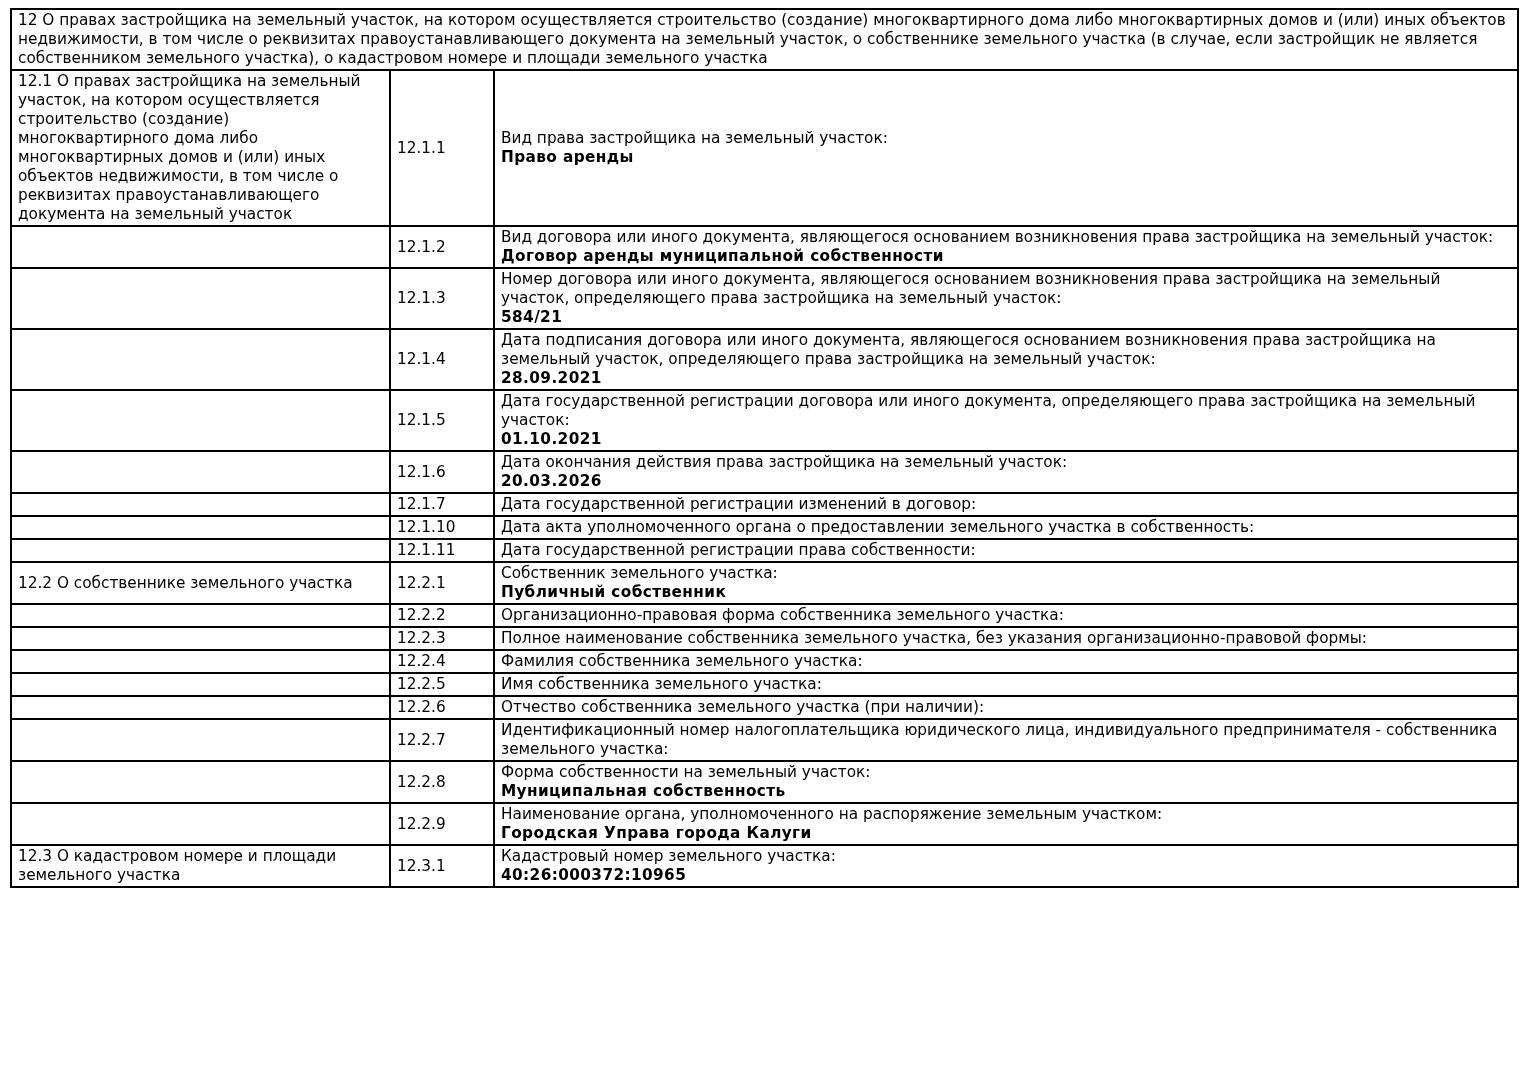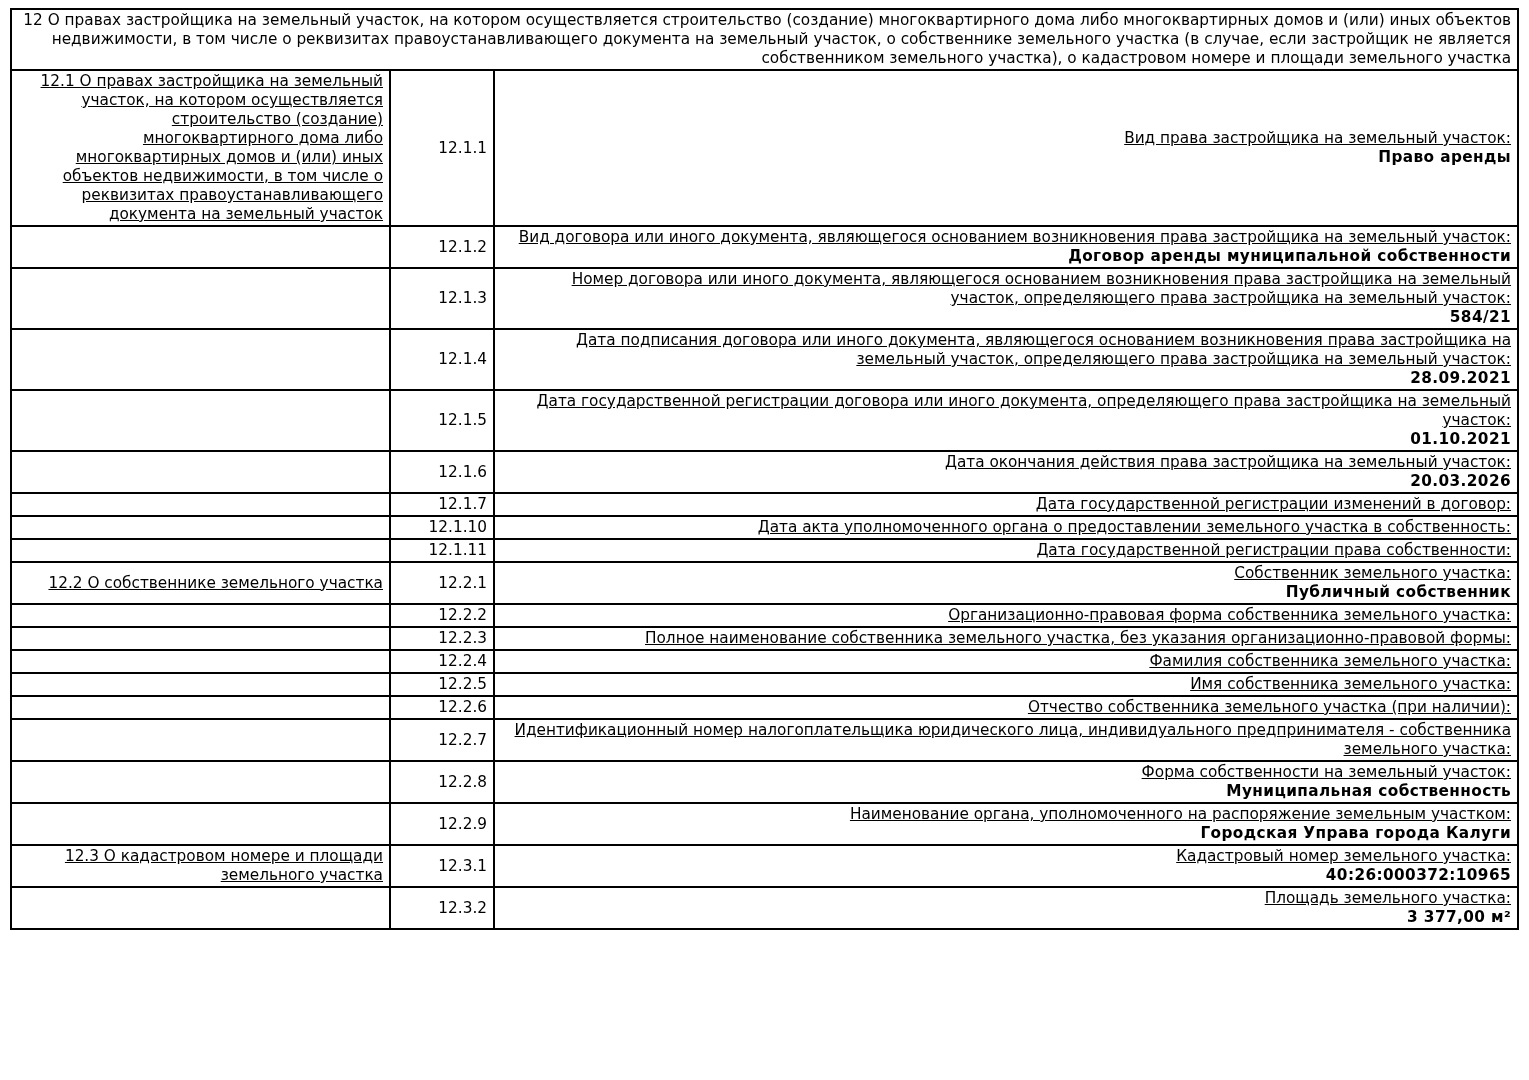--- a/index.html
+++ b/index.html
@@ -9,21 +9,20 @@
     background: #ffffff;
     color: #000000;
     font-family: "DejaVu Sans", "Liberation Sans", sans-serif;
   }
   .page {
     position: relative;
     width: 1529px;
     height: 1080px;
     overflow: hidden;
     background: #ffffff;
-    text-align: right;
   }
   table.decl-table {
     border-collapse: collapse;
     table-layout: fixed;
     width: 1507px;
     margin: 8px 0 0 10px;
   }
   table.decl-table td {
     border: 2px solid #000000;
     vertical-align: middle;
@@ -37,21 +36,21 @@
     padding: 2px 5px;
     vertical-align: top;
   }
   td.num-cell {
     padding-left: 7px;
   }
   .value-line {
     font-weight: bold;
     letter-spacing: 0.4px;
   }
-  .label-line { font-weight: normal; text-decoration: underline; }
+  .label-line { font-weight: normal; }
 </style>
 </head>
 <body>
 
 <div class="page">
   <table class="decl-table">
     <colgroup>
       <col style="width:379px">
       <col style="width:104px">
       <col style="width:1024px">
@@ -241,25 +240,15 @@
             <div class="label-line">12.3 О кадастровом номере и площади земельного участка</div>
           </td>
           <td class="num-cell">
             <div>12.3.1</div>
           </td>
           <td>
             <div class="label-line">Кадастровый номер земельного участка:</div>
             <div class="value-line">40:26:000372:10965</div>
           </td>
         </tr>
-        <tr>
-          <td></td>
-          <td class="num-cell">
-            <div>12.3.2</div>
-          </td>
-          <td>
-            <div class="label-line">Площадь земельного участка:</div>
-            <div class="value-line">3 377,00 м²</div>
-          </td>
-        </tr>
       </tbody>
   </table>
 </div>
 
 </body></html>

